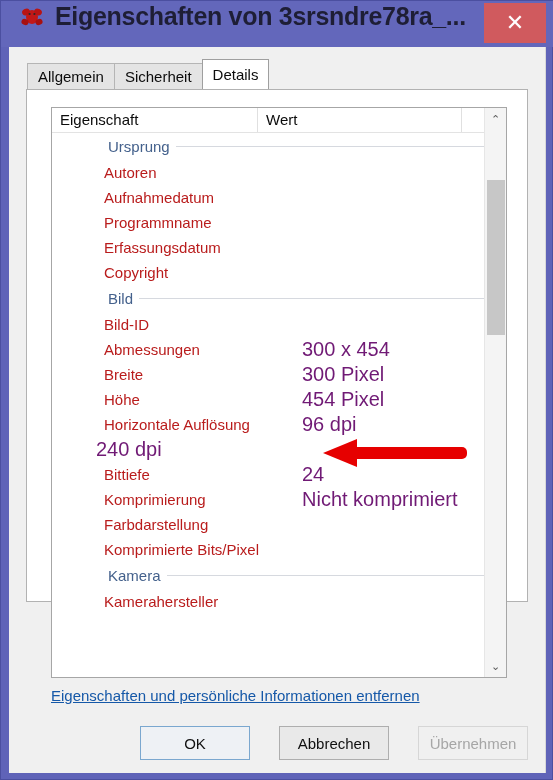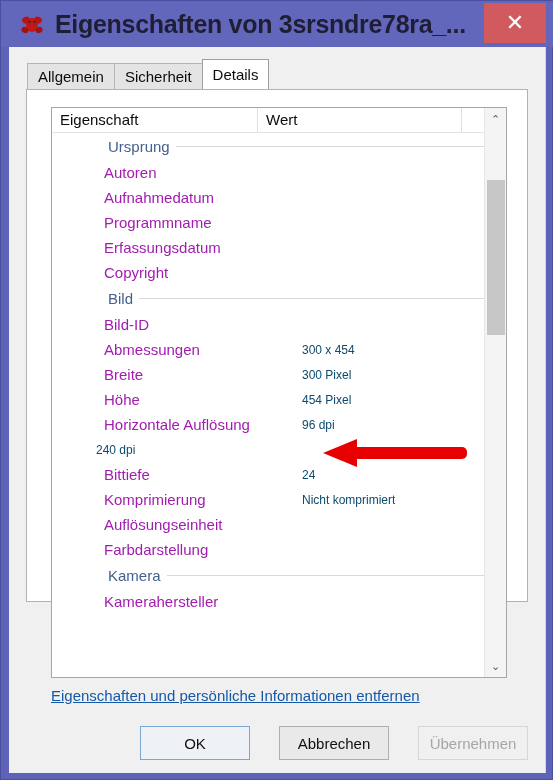--- a/index.html
+++ b/index.html
@@ -20,21 +20,20 @@
     border: 1px solid #4b4fa0;
   }
 
   
   .titlebar {
     position: absolute;
     left: 0; top: 0;
     width: 553px; height: 46px;
     background: #6367bb;
     display: flex;
-    align-items: center;
   }
   .title-icon {
     width: 30px; height: 30px;
     margin-left: 16px;
     position: relative;
     flex: 0 0 auto;
   }
   .title-text {
     margin-left: 8px;
     font-size: 25px;
@@ -161,27 +160,27 @@
   }
   .row {
     height: 25px;
     display: flex;
     align-items: center;
   }
   .cell-prop {
     width: 206px;
     padding-left: 8px;
     font-size: 15px;
-    color: #a21caf;
+    color: #b91c1c;
     white-space: nowrap;
     overflow: hidden;
   }
   .cell-val {
-    font-size: 12px;
-    color: #0c4a6e;
+    font-size: 20px;
+    color: #701a75;
     white-space: nowrap;
     overflow: hidden;
   }
 
   
   .scrollbar {
     position: absolute;
     right: 0; top: 0;
     width: 22px; height: 100%;
     background: #f4f4f4;
@@ -354,25 +353,25 @@
           </div>
           <div class="row">
             <div class="cell-prop">Bittiefe</div>
             <div class="cell-val">24</div>
           </div>
           <div class="row">
             <div class="cell-prop">Komprimierung</div>
             <div class="cell-val">Nicht komprimiert</div>
           </div>
           <div class="row">
-            <div class="cell-prop">Auflösungseinheit</div>
-            <div class="cell-val"></div>
-          </div>
-          <div class="row">
             <div class="cell-prop">Farbdarstellung</div>
+            <div class="cell-val"></div>
+          </div>
+          <div class="row">
+            <div class="cell-prop">Komprimierte Bits/Pixel</div>
             <div class="cell-val"></div>
           </div>
 
           <div class="group">
             <span class="group-label">Kamera</span>
             <span class="group-rule"></span>
           </div>
           <div class="row">
             <div class="cell-prop">Kamerahersteller</div>
             <div class="cell-val"></div>

